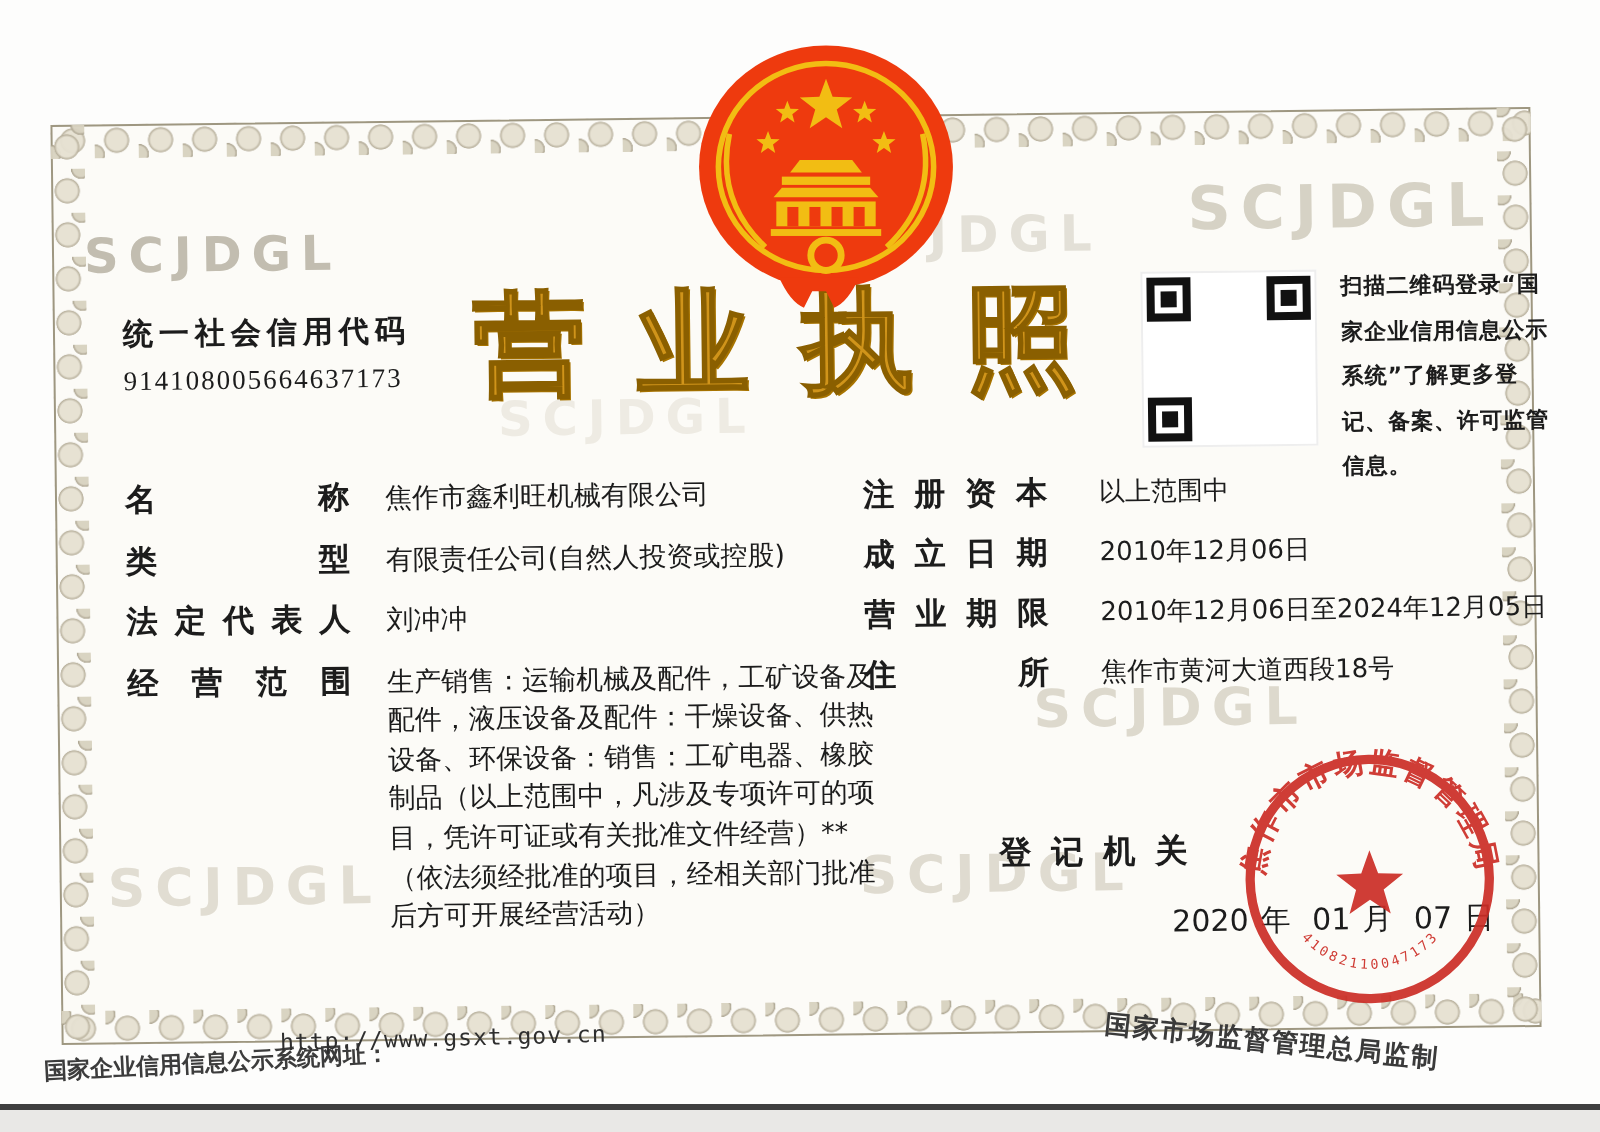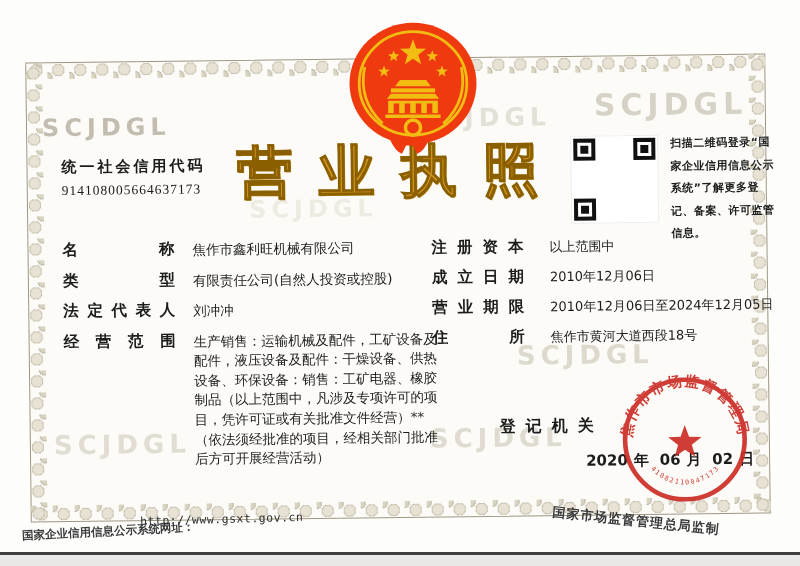--- a/index.html
+++ b/index.html
@@ -71,21 +71,21 @@
   .col-left  .jlabel { width:112px; margin-right:18px; }
   .col-left  .val { width:252px; }
   .col-right { position:absolute; left:404px; top:180px; width:336px; }
   .col-right .jlabel { width:92px; margin-right:26px; }
   .col-right .val { white-space:nowrap; font-size:13px; }
 
   
   .registry { position:absolute; left:470px; top:360px; font-size:16px; font-weight:bold;
               letter-spacing:10px; white-space:nowrap; }
   .reg-date { position:absolute; left:556px; top:396px; font-size:15px; white-space:nowrap; }
-  .reg-date span { margin-right:6px;font-weight:bold; }
+  .reg-date span { margin-right:6px; }
   .seal { position:absolute; left:588px; top:318px; width:134px; height:134px; z-index:4;
           opacity:.92; }
 
   
   .foot-left  { position:absolute; left:22px; top:524px; font-size:11.5px; font-weight:bold;
                 color:#3c3c3c; transform:rotate(-3deg); z-index:2; }
   .foot-url   { position:absolute; left:140px; top:512px; font-size:11.5px; color:#2e2e2e;
                 font-family:"DejaVu Sans Mono", monospace; letter-spacing:.5px;
                 transform:rotate(-1.5deg); z-index:2; }
   .foot-right { position:absolute; left:552px; top:512px; font-size:13px; font-weight:bold;
@@ -170,22 +170,22 @@
         </div>
         <div class="row">
           <span class="jlabel">住所</span>
           <div class="val">焦作市黄河大道西段18号</div>
         </div>
       </div>
 
       <div class="registry">登记机关</div>
       <div class="reg-date">
         <span>2020</span><span>年</span>
-        <span>06</span><span>月</span>
-        <span>02</span><span>日</span>
+        <span>01</span><span>月</span>
+        <span>07</span><span>日</span>
       </div>
 
       <svg class="seal" viewBox="0 0 130 130">
         <circle cx="65" cy="65" r="58" fill="none" stroke="#cc2d26" stroke-width="4.5"></circle>
         <polygon fill="#cc2d26" points="65,51 69.1,62.3 81.2,62.7 71.7,70.2 75,81.8 65,75 55,81.8 58.3,70.2 48.8,62.7 60.9,62.3"></polygon>
         <path id="sealArc" d="M 65 117 a 52 52 0 1 1 0.1 0" fill="none"></path>
         <text font-size="14" font-weight="bold" fill="#cc2d26" letter-spacing="2" font-family="DejaVu Sans, sans-serif">
           <textPath href="#sealArc" startOffset="50%" text-anchor="middle">焦作市市场监督管理局</textPath>
         </text>
         <path id="sealArcBottom" d="M 26 85 A 44 44 0 0 0 104 85" fill="none"></path>

